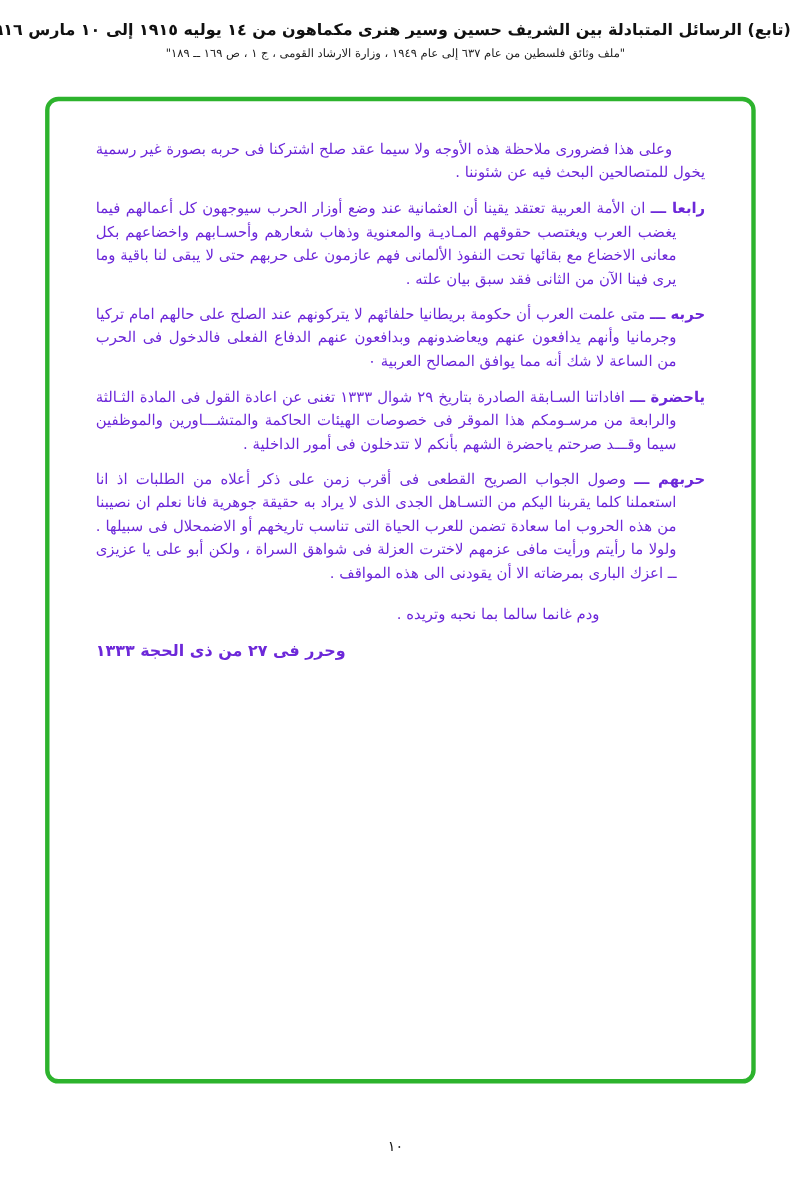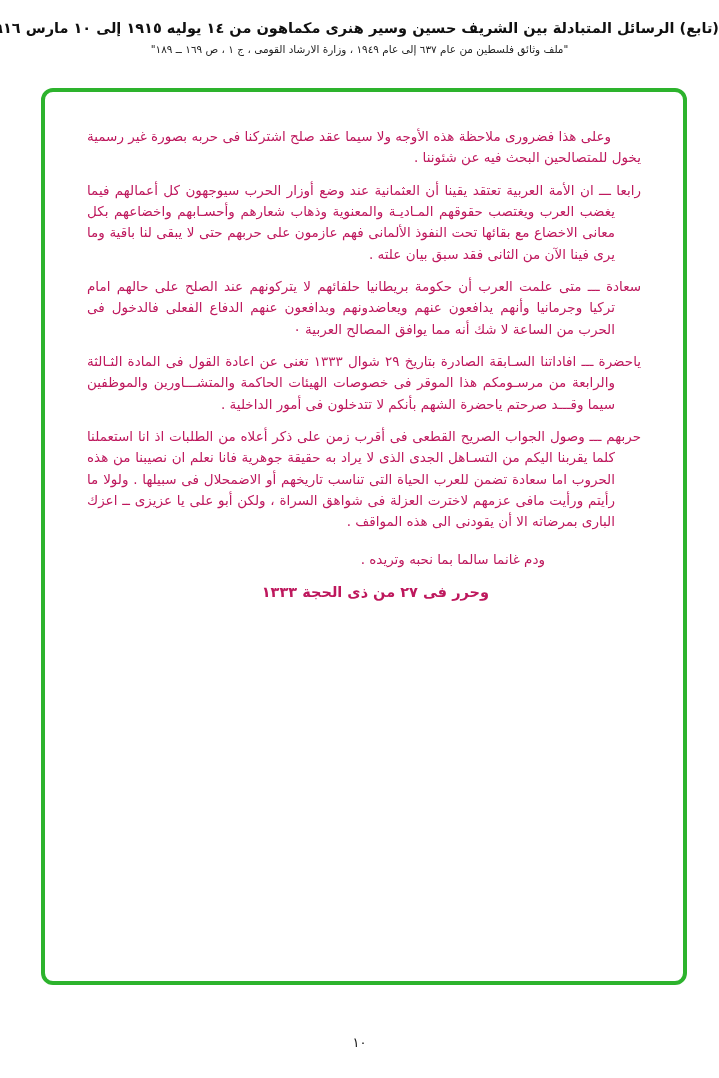--- a/index.html
+++ b/index.html
@@ -46,40 +46,40 @@
     border: 4px solid #2db32d;
     border-radius: 12px;
     padding: 34px 42px 0 42px;
     direction: rtl;
   }
   .body-text p {
     margin: 0 0 11px 0;
     font-size: 13.5px;
     line-height: 1.58;
     text-align: justify;
-    color: #be185d;
+    color: #6d28d9;
   }
   p.intro {
     text-indent: 30px;
   }
   p.labeled {
     padding-right: 26px;
     text-indent: -26px;
   }
   .sec-label {
-    font-weight: normal;
+    font-weight: bold;
     white-space: nowrap;
   }
   p.closing {
     text-align: right;
     padding-right: 96px;
     margin-top: 16px;
   }
   p.dateline {
-    text-align: right;
+    text-align: left;
     padding-right: 152px;
     margin-top: 0;
     font-weight: bold;
     font-size: 14.5px;
   }
   .page-number {
     position: absolute;
     bottom: 28px;
     left: 0;
     right: 0;
@@ -103,21 +103,21 @@
     <div class="body-text">
 
       <p class="intro">وعلى هذا فضرورى ملاحظة هذه الأوجه ولا سيما عقد صلح اشتركنا فى حربه بصورة غير رسمية يخول للمتصالحين البحث فيه عن شئوننا .</p>
 
       <p class="labeled">
         <span class="sec-label">رابعا ـــ</span>
         <span>ان الأمة العربية تعتقد يقينا أن العثمانية عند وضع أوزار الحرب سيوجهون كل أعمالهم فيما يغضب العرب ويغتصب حقوقهم المـاديـة والمعنوية وذهاب شعارهم وأحسـابهم واخضاعهم بكل معانى الاخضاع مع بقائها تحت النفوذ الألمانى فهم عازمون على حربهم حتى لا يبقى لنا باقية وما يرى فينا الآن من الثانى فقد سبق بيان علته .</span>
       </p>
 
       <p class="labeled">
-        <span class="sec-label">سعادة ـــ</span>
+        <span class="sec-label">حربه ـــ</span>
         <span>متى علمت العرب أن حكومة بريطانيا حلفائهم لا يتركونهم عند الصلح على حالهم امام تركيا وجرمانيا وأنهم يدافعون عنهم ويعاضدونهم وبدافعون عنهم الدفاع الفعلى فالدخول فى الحرب من الساعة لا شك أنه مما يوافق المصالح العربية ٠</span>
       </p>
 
       <p class="labeled">
         <span class="sec-label">ياحضرة ـــ</span>
         <span>افاداتنا السـابقة الصادرة بتاريخ ٢٩ شوال ١٣٣٣ تغنى عن اعادة القول فى المادة الثـالثة والرابعة من مرسـومكم هذا الموقر فى خصوصات الهيئات الحاكمة والمتشـــاورين والموظفين سيما وقـــد صرحتم ياحضرة الشهم بأنكم لا تتدخلون فى أمور الداخلية .</span>
       </p>
 
       <p class="labeled">
         <span class="sec-label">حربهم ـــ</span>

